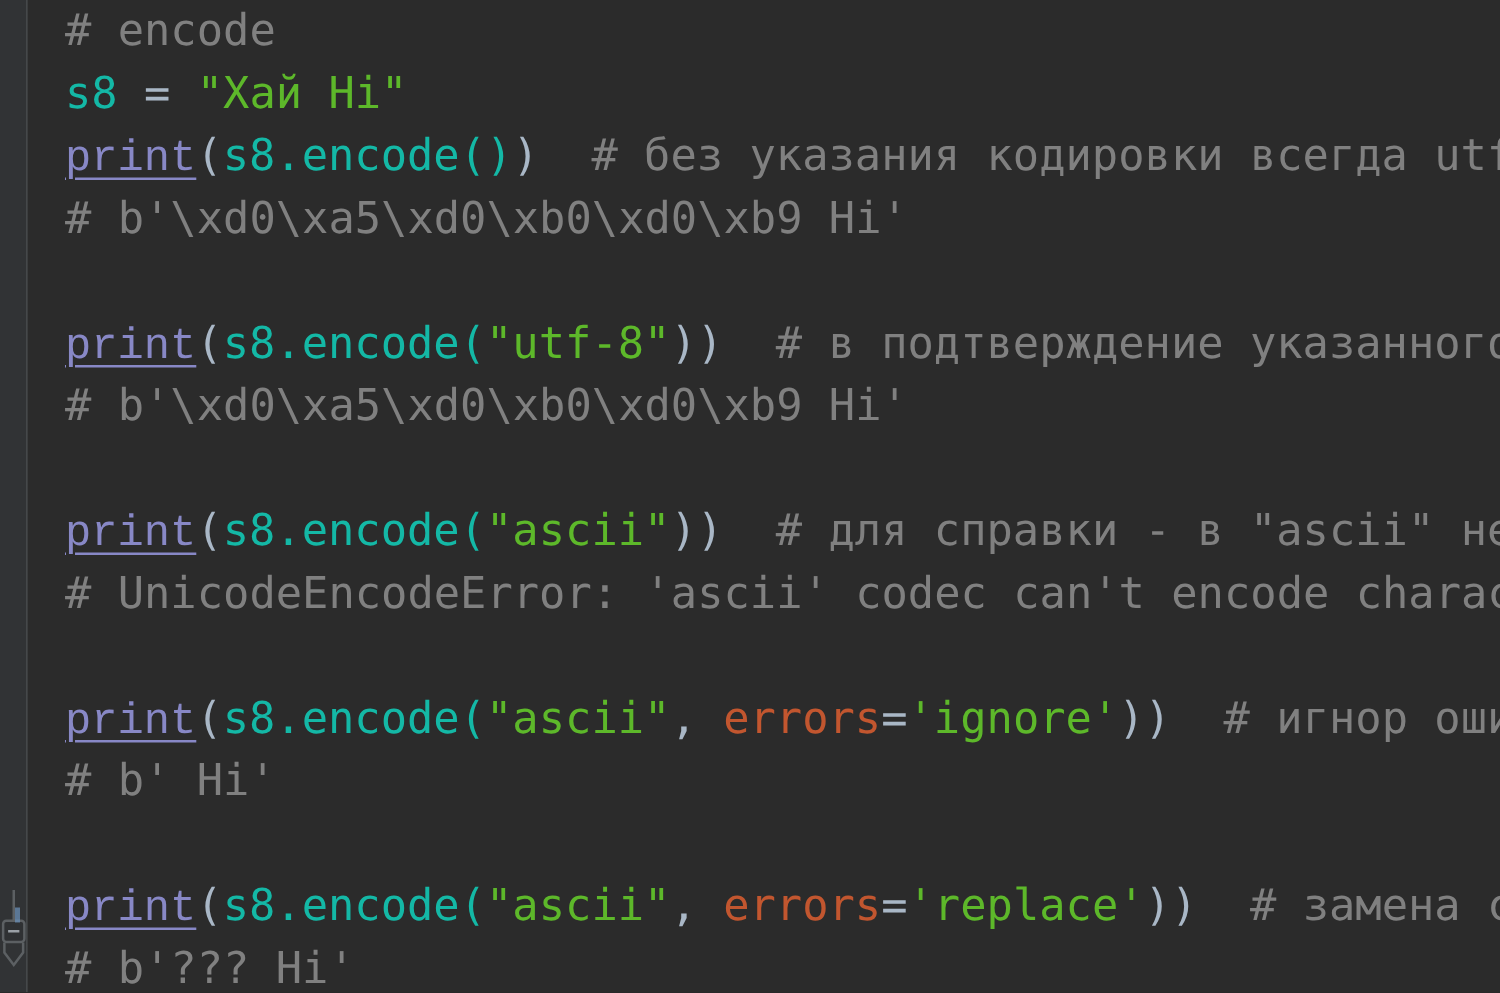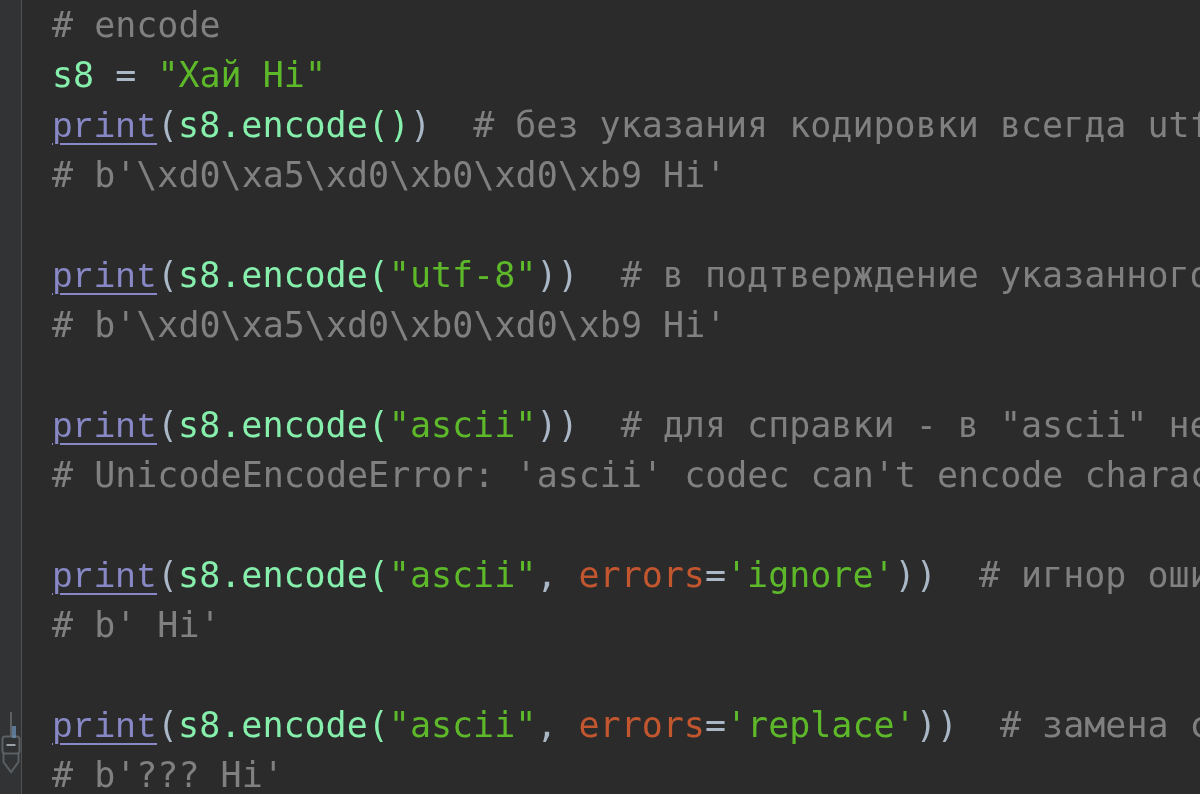--- a/index.html
+++ b/index.html
@@ -73,21 +73,21 @@
     height: 50px;
     line-height: 50px;
     font-size: 35px;
     letter-spacing: 0px;
     padding-left: 14px;
     white-space: pre;
   }
 
   
   .t-comment  { color: #808080; }
-  .t-ident    { color: #86efac; }
+  .t-ident    { color: #14b8a6; }
   .t-punct    { color: #a9b7c6; }
   .t-string   { color: #5db82a; }
   .t-func     { color: #8888c6; text-decoration: underline; text-underline-offset: 6px; text-decoration-thickness: 2px; font-family: Liberation Mono, monospace; }
   .t-kwarg    { color: #c2562f; }
   .t-op       { color: #a9b7c6; }
 </style>
 </head>
 <body>
 
 <div id="editor">

